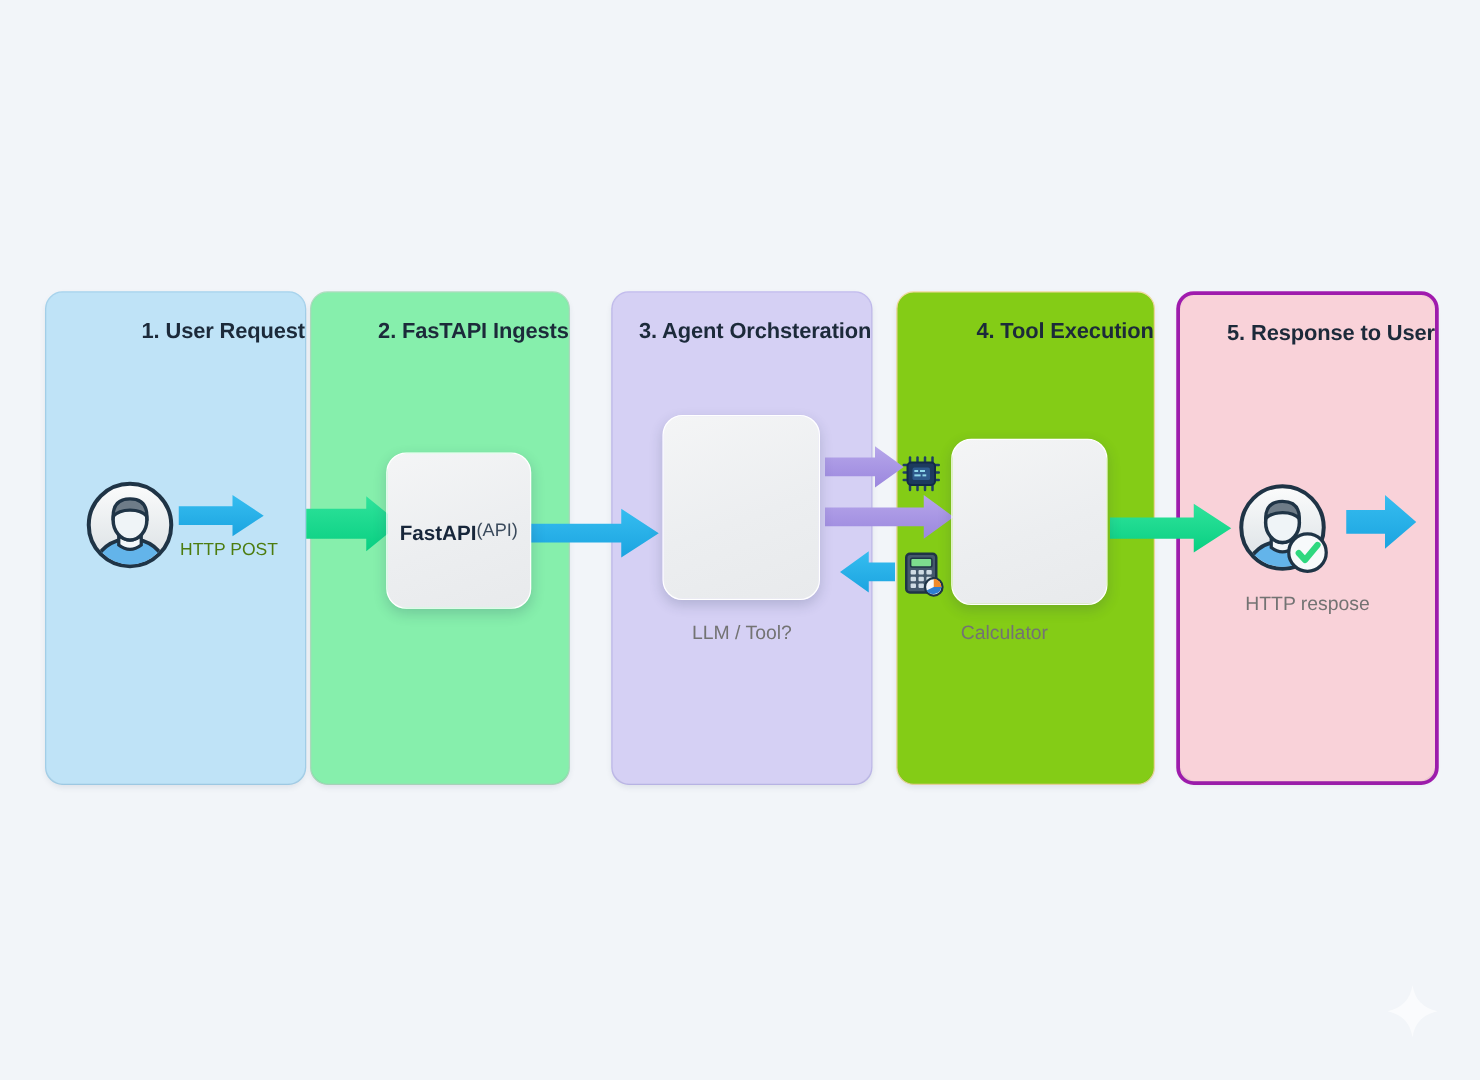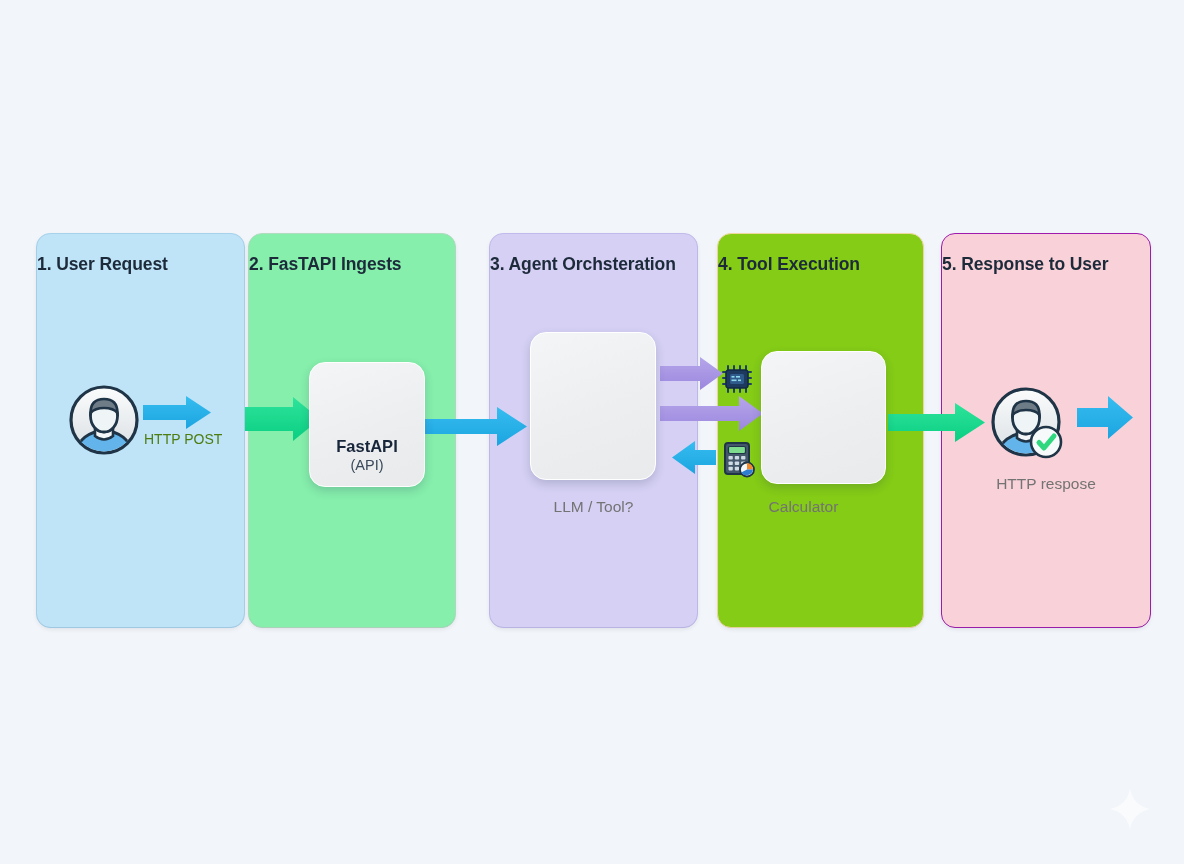--- a/index.html
+++ b/index.html
@@ -19,50 +19,50 @@
   .panel {
     position: absolute;
     top: 233px;
     height: 395px;
     border-radius: 14px;
     box-sizing: border-box;
   }
   .panel-title {
     position: absolute;
     top: 20px; left: 0; right: 0;
-    text-align: left;
+    text-align: right;
     font-size: 17.5px;
     font-weight: bold;
     color: #1c2a3a;
     letter-spacing: -0.1px;
   }
   .p1 { left: 36px;  width: 209px; background:#bfe3f7; border:1px solid #a9d6ef; }
   .p2 { left: 248px; width: 208px; background:#86efac; border:1px solid #b3e0c2; }
   .p3 { left: 489px; width: 209px; background:#d5d0f4; border:1px solid #c5bef0; }
   .p4 { left: 717px; width: 207px; background:#84cc16; border:1px solid #f4dd9f; }
-  .p5 { left: 941px; width: 210px; background:#f9d2d9; border:1px solid #a21caf; }
+  .p5 { left: 941px; width: 210px; background:#f9d2d9; border:3px solid #a21caf; }
 
   .panel::after{
     content:"";
     position:absolute; inset:0;
     border-radius:14px;
     box-shadow: 0 2px 5px rgba(30,50,80,0.10);
     pointer-events:none;
   }
 
   
   .card {
     position: absolute;
     background: linear-gradient(160deg,#f4f5f6 0%, #eceef0 55%, #e8eaec 100%);
     border: 1.5px solid #ffffff;
     border-radius: 16px;
     box-shadow: 0 4px 10px rgba(35,55,85,0.20);
     box-sizing: border-box;
     display: flex;
-    flex-direction: column;
+    flex-direction: row;
     align-items: center;
     justify-content: center;
   }
   .card-title {
     font-size: 16.5px; font-weight: bold; color:#17263a;
     margin-top: 6px; line-height: 1.05;
   }
   .card-sub {
     font-size: 14.5px; color:#3a4a5c; margin-top: 1px;
   }

